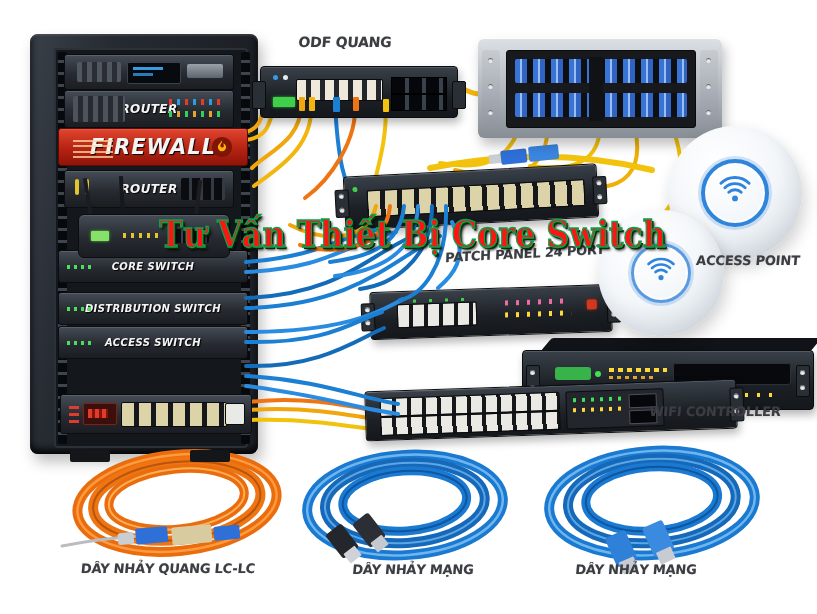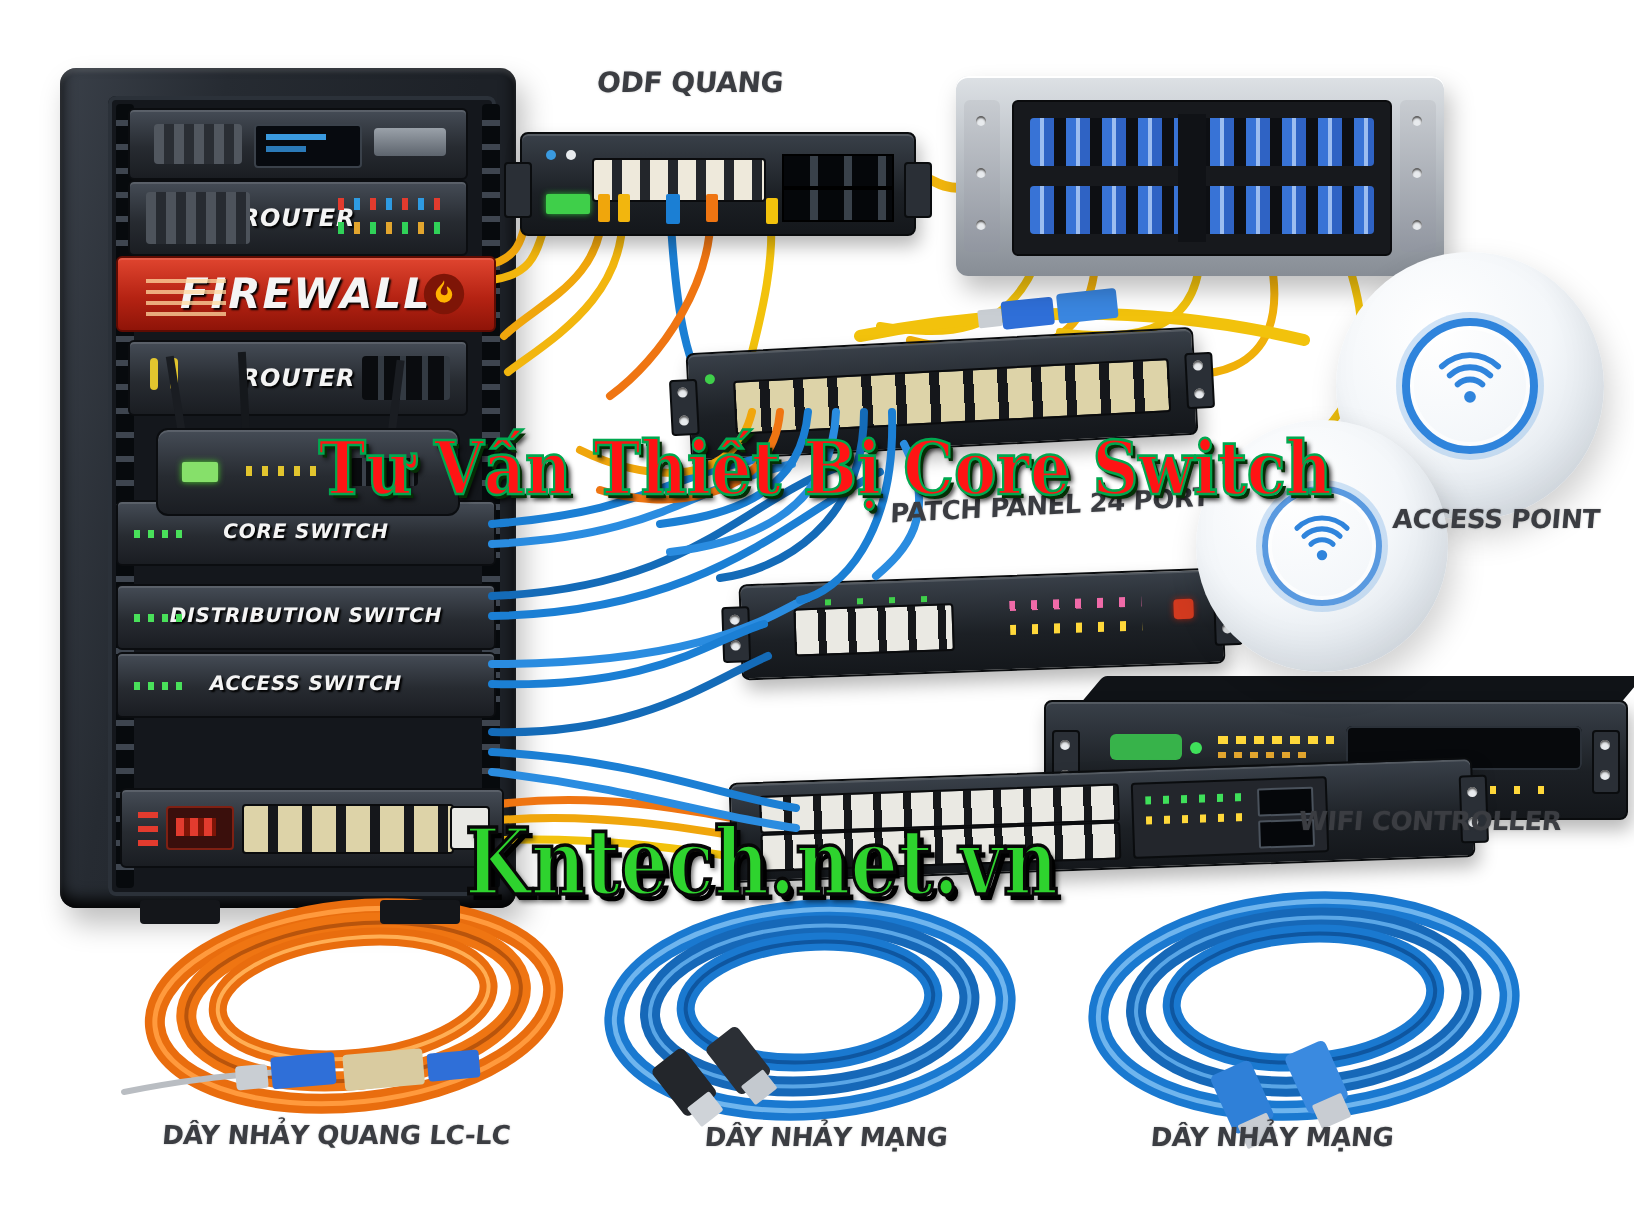--- a/index.html
+++ b/index.html
@@ -350,17 +350,14 @@
     <path d="M452,222 C470,258 452,276 438,288" stroke="#2a8ce0" stroke-width="4" fill="none" stroke-linecap="round"></path>
   </svg>
 
   <div class="abs lbl cable-lbl" style="left:78px;top:561px;width:180px">DÂY NHẢY QUANG LC-LC</div>
   <div class="abs lbl cable-lbl" style="left:340px;top:562px;width:146px">DÂY NHẢY MẠNG</div>
   <div class="abs lbl cable-lbl" style="left:563px;top:562px;width:146px">DÂY NHẢY MẠNG</div>
 
   <div class="abs title-overlay">
     <span>Tư Vấn Thiết Bị Core Switch</span>
   </div>
-  <div class="abs watermark">
-    <span>Kntech.net.vn</span>
-  </div>
 
 </div>
 
 </body></html>

